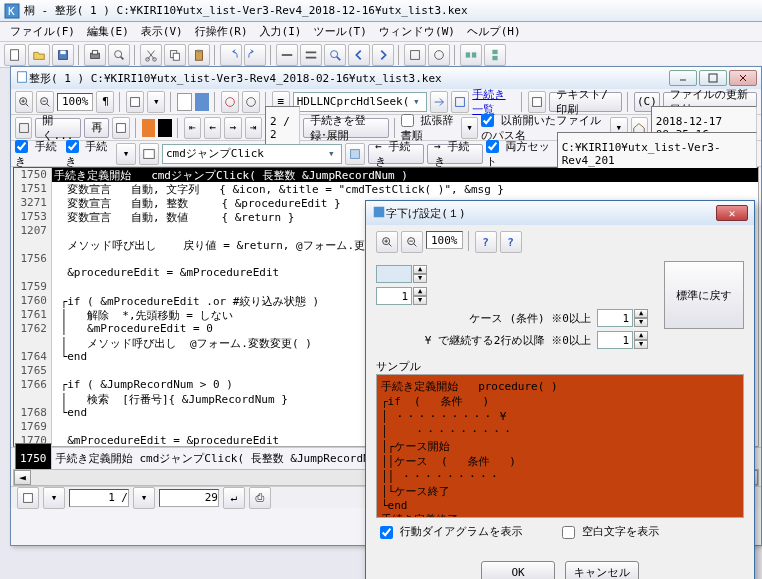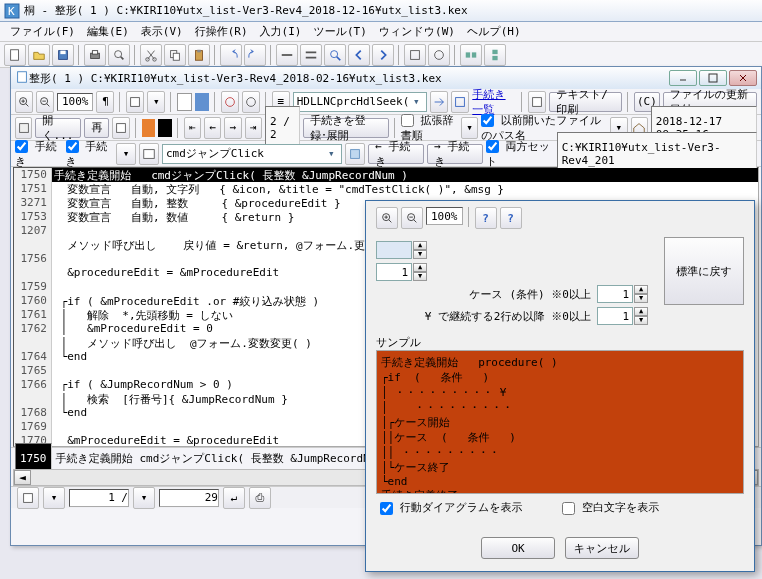--- a/index.html
+++ b/index.html
@@ -394,20 +394,27 @@
     <div class="tbtn">▾</div>
     <input type="text" style="width: 60px; text-align: right; border: 1px inset rgb(170, 170, 170); height: 18px;" value="1 /">
     <div class="tbtn">▾</div>
     <input type="text" style="width: 60px; text-align: right; border: 1px inset rgb(170, 170, 170); height: 18px;" value="29">
     <div class="tbtn">↵</div>
     <div class="tbtn">⎙</div>
   </div>
 </div>
 
 <div class="dialog">
+  <div class="dlg-title">
+    <span class="icon"><svg width="14" height="14" viewBox="0 0 16 16">
+          <rect x="2" y="2" width="12" height="12" fill="#4a90d0"></rect>
+        </svg></span>
+    <span class="t">字下げ設定(１)</span>
+    <div class="dlg-close">✕</div>
+  </div>
   <div class="dlg-body">
     <div class="dlg-tbar">
       <div class="tbtn">
           <svg viewBox="0 0 16 16">
             <circle cx="7" cy="7" r="4" fill="none" stroke="#333"></circle>
             <line x1="5" y1="7" x2="9" y2="7" stroke="#333"></line>
             <line x1="7" y1="5" x2="7" y2="9" stroke="#333"></line>
             <line x1="10" y1="10" x2="13" y2="13" stroke="#333"></line>
           </svg>
         </div>

